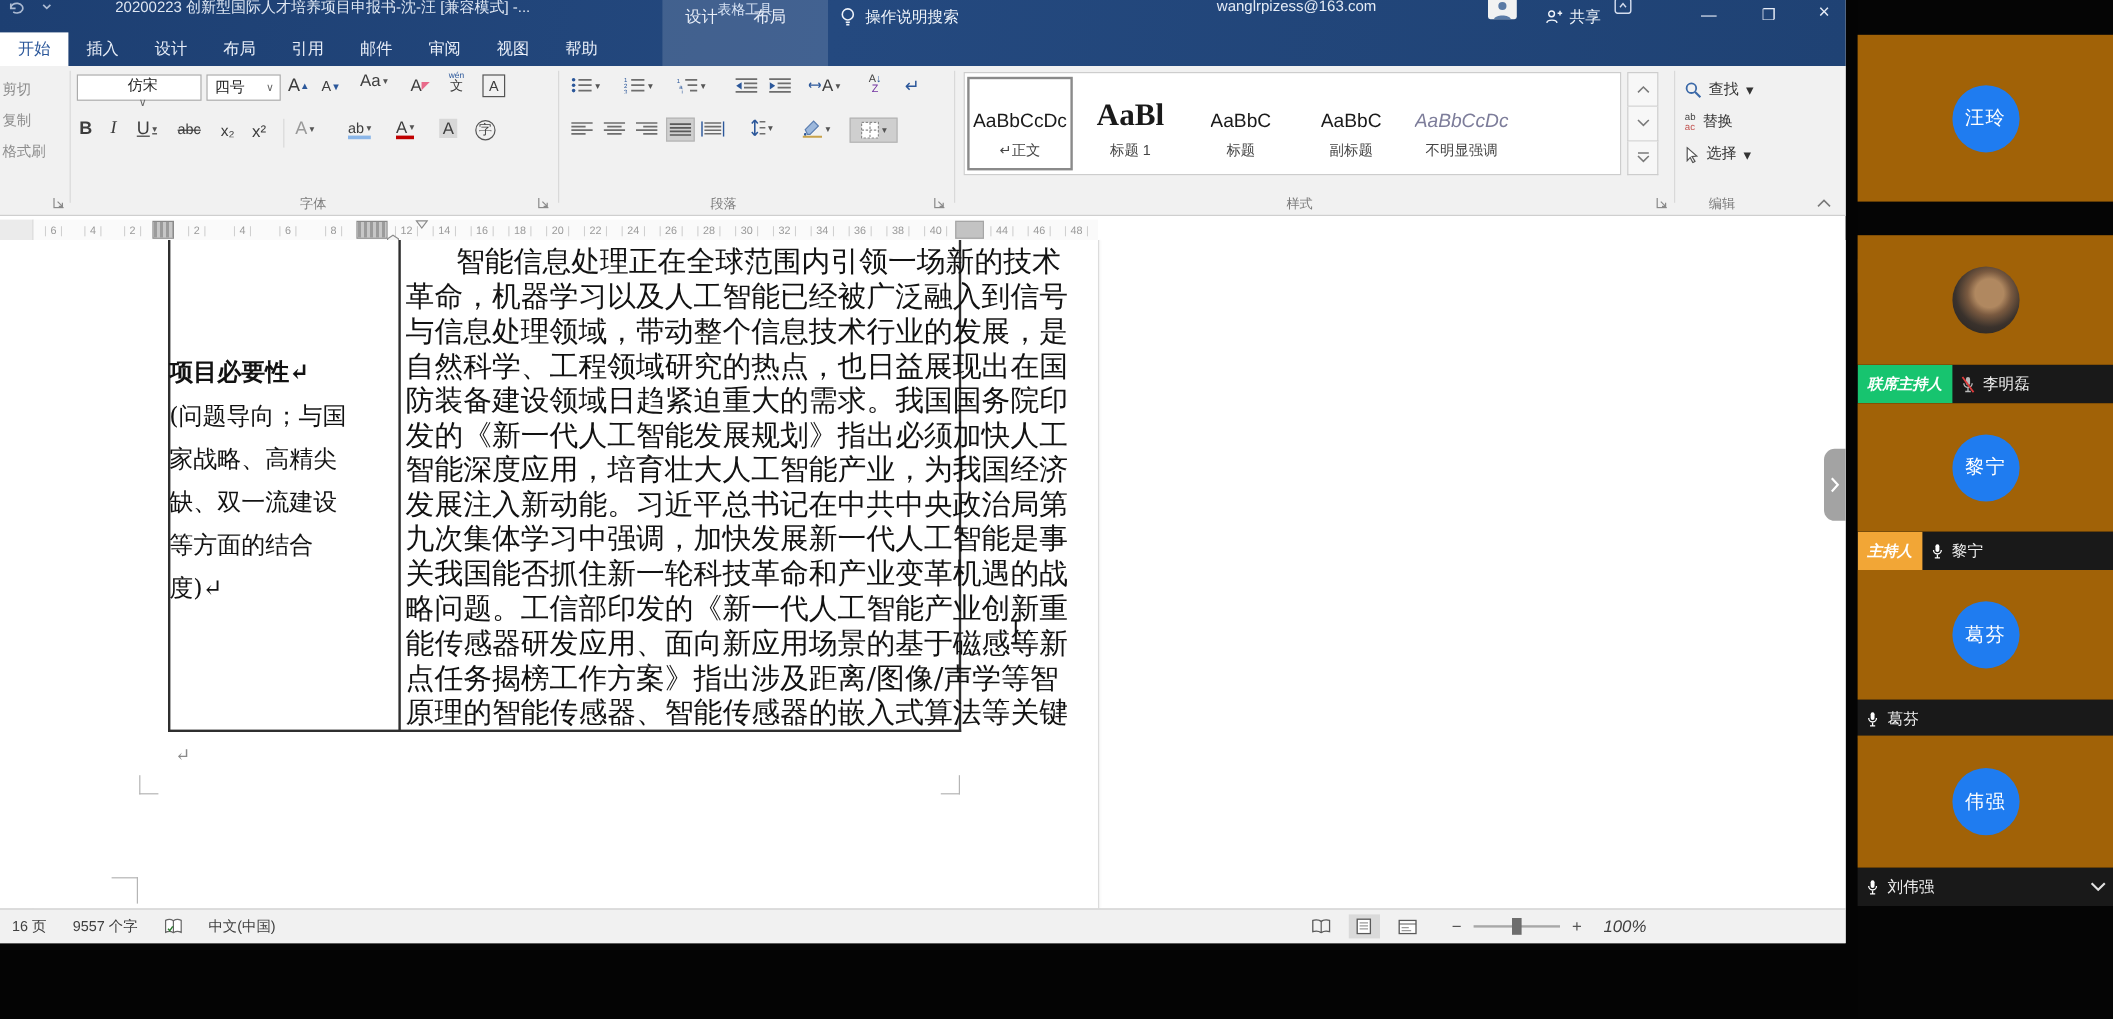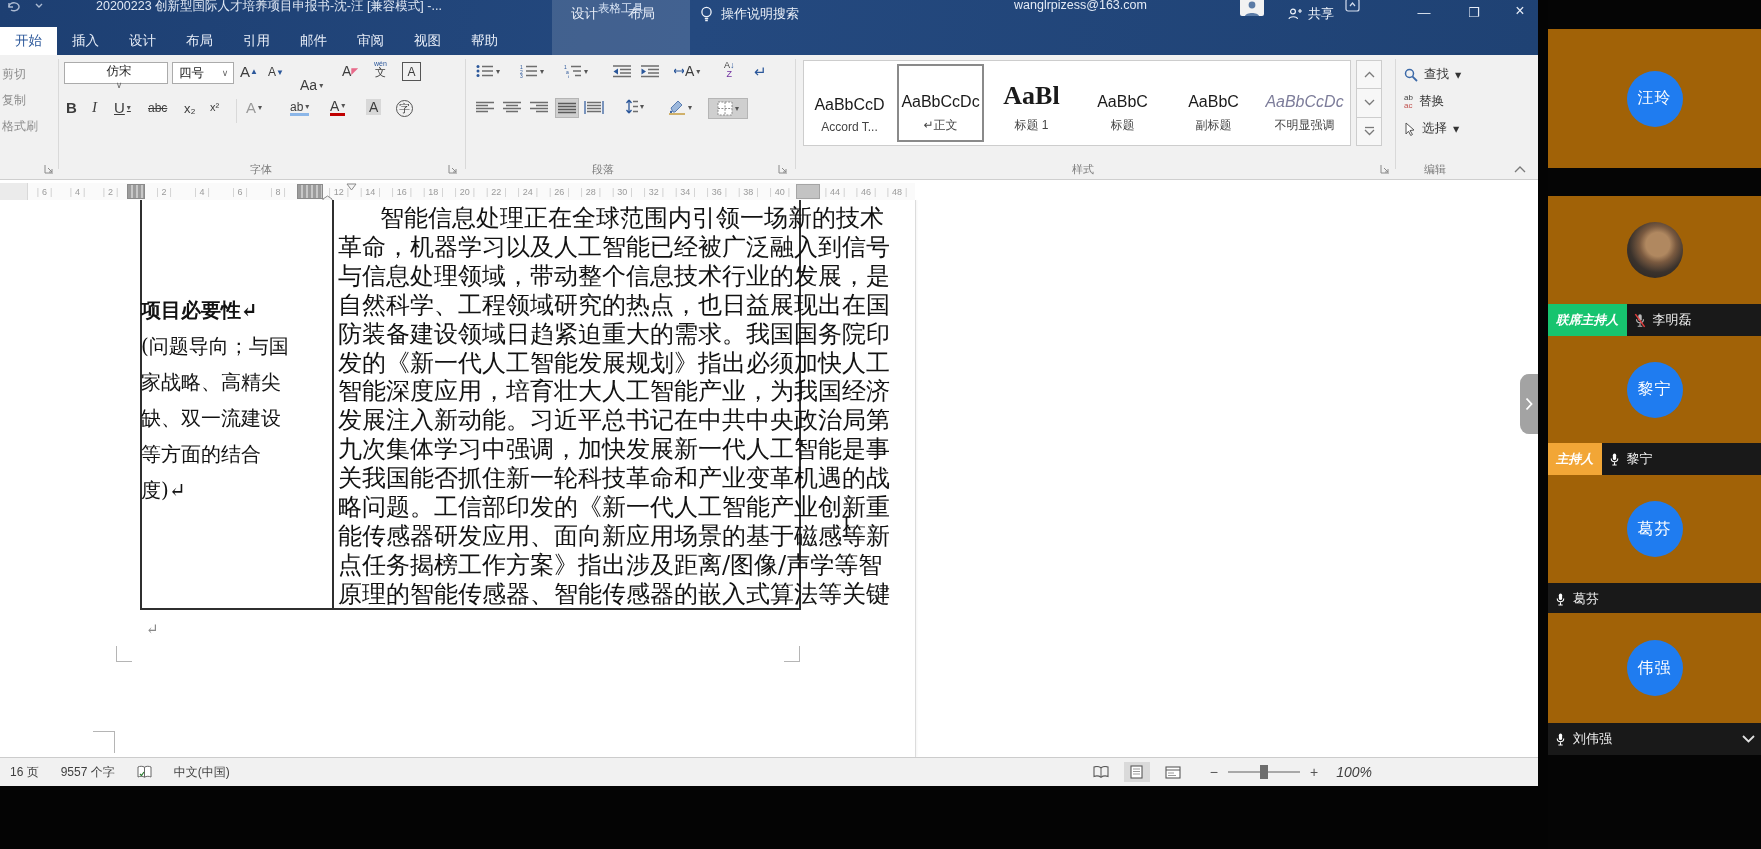--- a/index.html
+++ b/index.html
@@ -213,21 +213,21 @@
           <span class="dd">∨</span>
       </div>
       <div class="rbtn" style="left:240px; top:8px; font-size:15px;">
           <span>A</span>
           <span style="color:#2b579a; font-size:8px; vertical-align:top;">▲</span>
         </div>
       <div class="rbtn" style="left:268px; top:10px; font-size:12px;">
           <span>A</span>
           <span style="color:#2b579a; font-size:8px; vertical-align:top;">▼</span>
         </div>
-      <div class="rbtn" style="left:300px; top:22px; font-size:14px;">
+      <div class="rbtn" style="left:300px; top:4px; font-size:14px;">
           <span>Aa</span>
           <span class="arr">▾</span>
         </div>
       <div class="rbtn" style="left:342px; top:8px; font-size:14px;">
           <span>A</span>
           <span style="color:#e86a8a; font-size:9px;">◤</span>
         </div>
       <div class="rbtn pinyin" style="left:374px; top:5px;">
           <span class="rb">wén</span>
           <span class="bs">文</span>
@@ -245,21 +245,21 @@
       <div class="rbtn undl" style="left:114px; top:44px; font-size:15px;">
           <span>U</span>
           <span class="arr">▾</span>
         </div>
       <div class="rbtn strk" style="left:148px; top:46px; font-size:12px;">
           <span>abc</span>
         </div>
       <div class="rbtn" style="left:184px; top:46px; font-size:13px;">
           <span>x₂</span>
         </div>
-      <div class="rbtn" style="left:210px; top:46px; font-size:11px;">
+      <div class="rbtn" style="left:210px; top:46px; font-size:14px;">
           <span>x²</span>
         </div>
       <div class="gsep" style="left:236px; top:44px; height:24px;"></div>
       <div class="rbtn gray" style="left:246px; top:44px; font-size:15px;">
           <span>A</span>
           <span class="arr">▾</span>
         </div>
       <div class="rbtn hl-ab" style="left:290px; top:46px; font-size:12px;">
           <span>ab</span>
           <span class="arr">▾</span>
@@ -391,24 +391,20 @@
       <span class="glabel" style="left:592px;">段落</span>
       <span class="launcher" style="left:778px;">
           <svg width="10" height="10" viewBox="0 0 10 10">
             <path d="M1 1v8h8" fill="none" stroke="#8a8a8a"></path>
             <path d="M4 4l4 4M8 5v3H5" fill="none" stroke="#8a8a8a"></path>
           </svg>
         </span>
       <div class="gsep" style="left:795px;"></div>
 
       <div class="gallery" id="style-cards">
-          <div class="scard">
-            <div class="samp normal">AaBbCcD</div>
-            <div class="sname">Accord T...</div>
-          </div>
           <div class="scard selected">
             <div class="samp normal">AaBbCcDc</div>
             <div class="sname">↵正文</div>
           </div>
           <div class="scard">
             <div class="samp h1">AaBl</div>
             <div class="sname">标题 1</div>
           </div>
           <div class="scard">
             <div class="samp normal">AaBbC</div>

